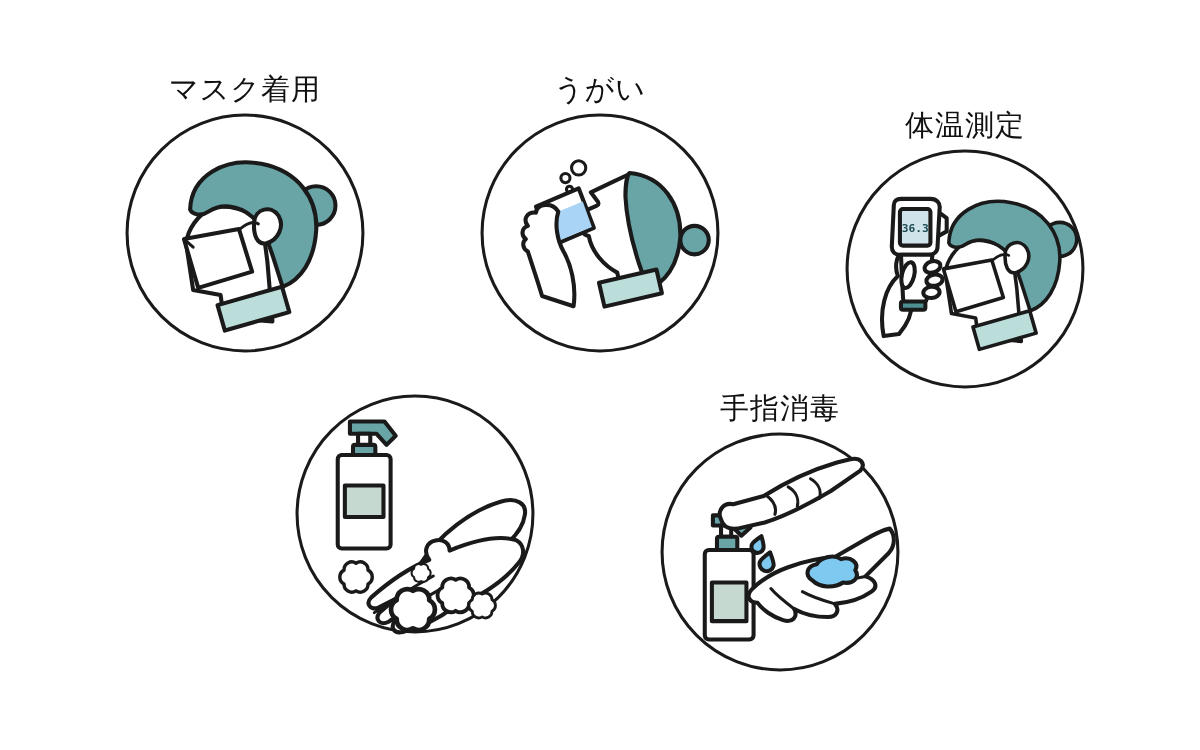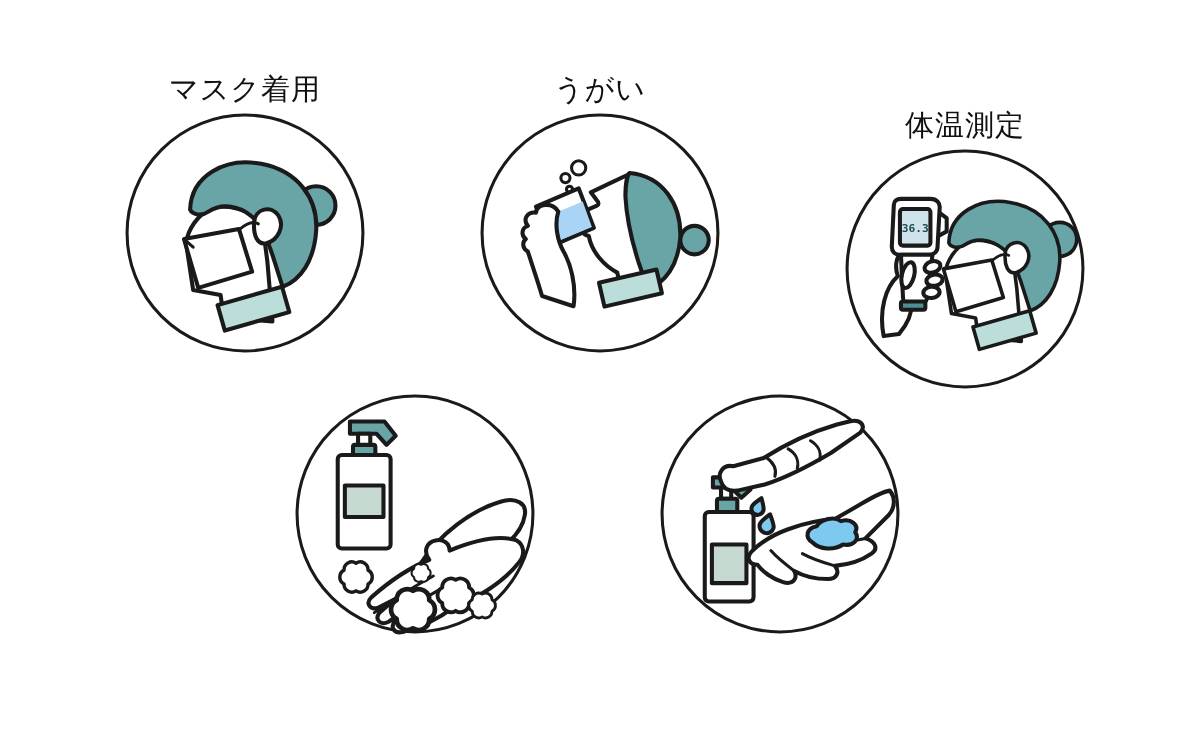--- a/index.html
+++ b/index.html
@@ -107,20 +107,21 @@
     <path class="thin" d="M80,217 C98,204 118,192 138,181"></path>
     <use href="#foamP" class="ln" transform="translate(62,182) scale(0.85)"></use>
     <use href="#foamP" class="ln" transform="translate(118,214) scale(1.15)"></use>
     <use href="#foamP" class="ln" transform="translate(160,200) scale(0.95)"></use>
     <use href="#foamP" class="ln" transform="translate(186,210) scale(0.7)"></use>
     <use href="#foamP" class="ln" transform="translate(126,178) scale(0.5)"></use>
   </svg>
 </div>
 
 <div class="panel" style="left:658px; top:389px;">
+  <div class="panel-label">手指消毒</div>
   <svg width="244" height="244" viewBox="0 0 240 240">
     <circle class="ring" cx="120" cy="120" r="116"></circle>
     <path class="cl" d="M54,84 L80,84 L91,96 L82,104 L72,94 L54,94 Z" fill="#69a5a6"></path>
     <rect class="ln" x="62" y="94" width="10" height="11"></rect>
     <rect class="cl" x="58" y="105" width="20" height="13" rx="2" fill="#69a5a6"></rect>
     <rect class="ln" x="46" y="118" width="48" height="88" rx="4"></rect>
     <rect class="cl" x="53" y="150" width="34" height="38" fill="#c6d9d1"></rect>
     <path class="ln" d="M62,88 C58,80 64,71 74,73 L104,65 C126,51 152,39 176,32 L188,29 C199,26 205,33 199,40 L170,60 C148,73 124,85 105,91 L78,97 C69,98 64,95 62,88 Z"></path>
     <path class="thin" d="M106,64 C113,69 117,76 115,83"></path>
     <path class="thin" d="M128,56 C135,60 139,67 137,75"></path>

